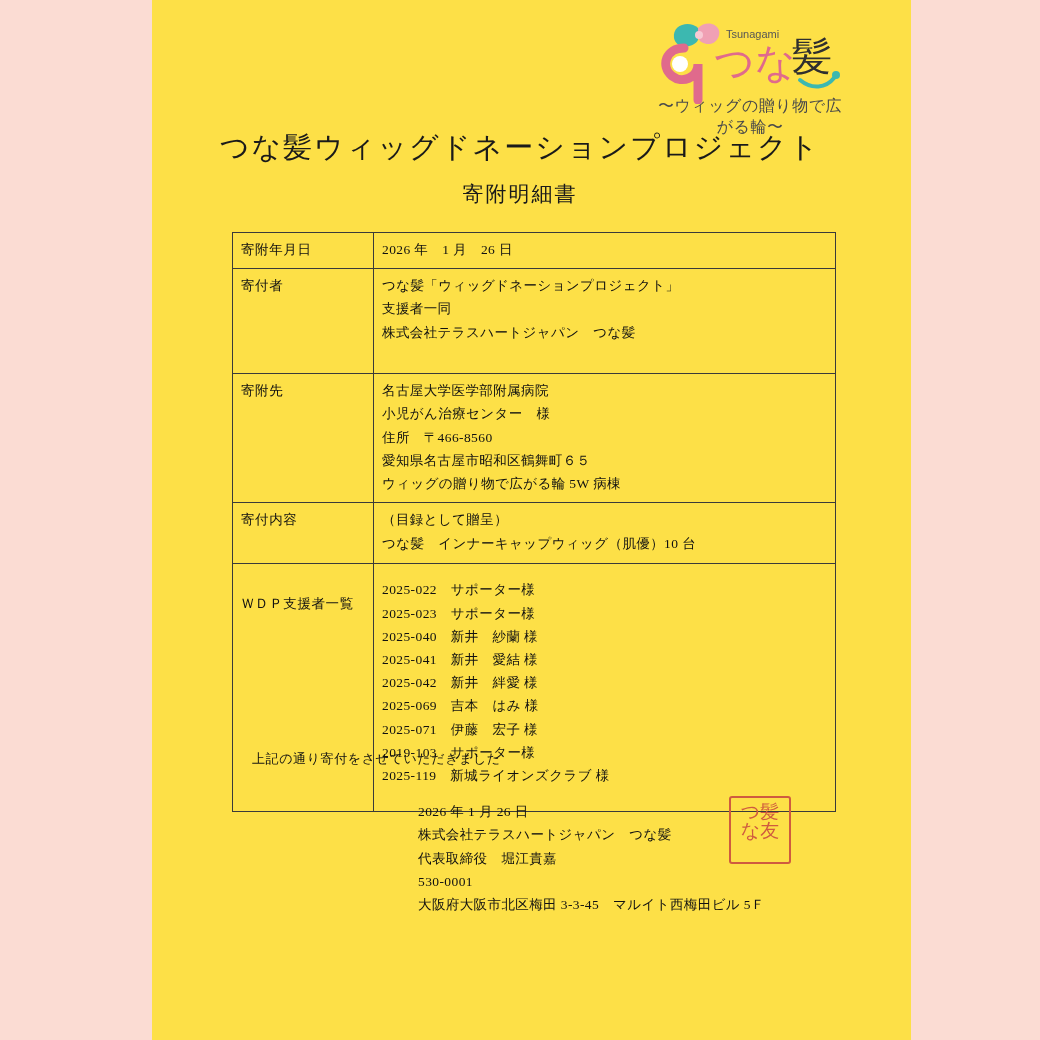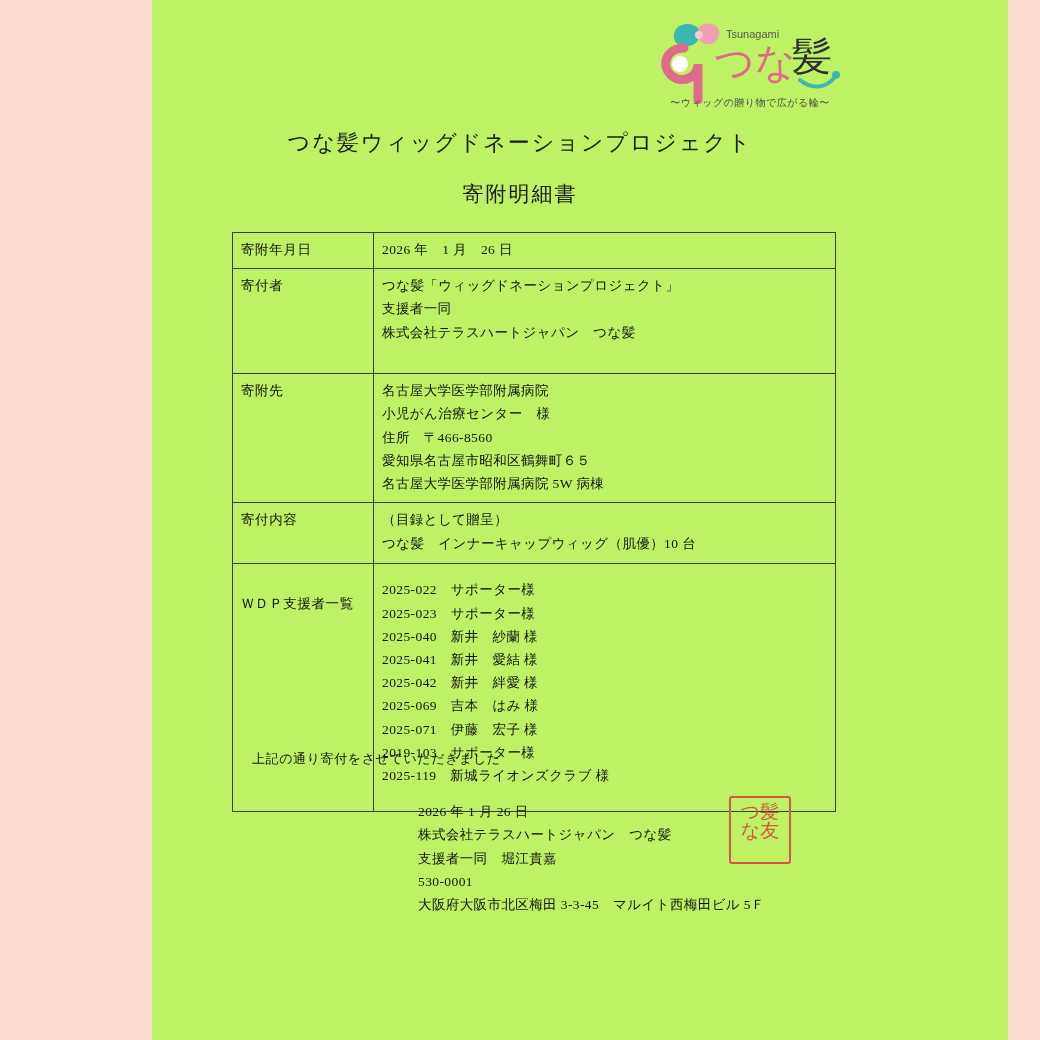--- a/index.html
+++ b/index.html
@@ -10,49 +10,50 @@
     width: 1040px;
     height: 1040px;
     background: #fbdcd3;
     font-family: "Liberation Serif", "DejaVu Serif", serif;
     overflow: hidden;
   }
   .page {
     position: absolute;
     left: 152px;
     top: 0;
-    width: 856px;
+    width: 736px;
     height: 1040px;
-    background: #bef264;
+    background: #fde047;
+    padding-left: 23px;
   }
   .logo-wrap {
     position: absolute;
     left: 498px;
     top: 18px;
     width: 200px;
     height: 100px;
   }
   .logo-sub {
     position: absolute;
     left: 0;
     top: 78px;
     width: 200px;
     text-align: center;
-    font-size: 10px;
+    font-size: 16px;
     color: #4a4a4a;
     letter-spacing: 0.5px;
     font-family: "Liberation Sans", sans-serif;
   }
   .doc-title {
     position: absolute;
     top: 128px;
     left: 0;
     width: 736px;
     text-align: center;
-    font-size: 22px;
+    font-size: 29px;
     letter-spacing: 2px;
     color: #1a1a1a;
   }
   .doc-subtitle {
     position: absolute;
     top: 180px;
     left: 0;
     width: 736px;
     text-align: center;
     font-size: 21px;
@@ -173,21 +174,21 @@
           <span class="row-line">株式会社テラスハートジャパン　つな髪</span>
         </td>
       </tr>
       <tr class="pad-dest">
         <td class="label">寄附先</td>
         <td class="value">
           <span class="row-line">名古屋大学医学部附属病院</span>
           <span class="row-line">小児がん治療センター　様</span>
           <span class="row-line">住所　〒466-8560</span>
           <span class="row-line">愛知県名古屋市昭和区鶴舞町６５</span>
-          <span class="row-line">名古屋大学医学部附属病院 5W 病棟</span>
+          <span class="row-line">ウィッグの贈り物で広がる輪 5W 病棟</span>
         </td>
       </tr>
       <tr class="pad-content">
         <td class="label">寄付内容</td>
         <td class="value">
           <span class="row-line">（目録として贈呈）</span>
           <span class="row-line">つな髪　インナーキャップウィッグ（肌優）10 台</span>
         </td>
       </tr>
       <tr class="pad-supporters">
@@ -205,21 +206,21 @@
         </td>
       </tr>
     </tbody>
   </table>
 
   <div class="note">上記の通り寄付をさせていただきました</div>
 
   <div class="signature">
     <div>2026 年 1 月 26 日</div>
     <div>株式会社テラスハートジャパン　つな髪</div>
-    <div>支援者一同　堀江貴嘉</div>
+    <div>代表取締役　堀江貴嘉</div>
     <div>530-0001</div>
     <div>大阪府大阪市北区梅田 3-3-45　マルイト西梅田ビル 5Ｆ</div>
   </div>
 
   <div class="stamp">
     <span>つ髪</span>
     <span>な友</span>
   </div>
 
 </div>

